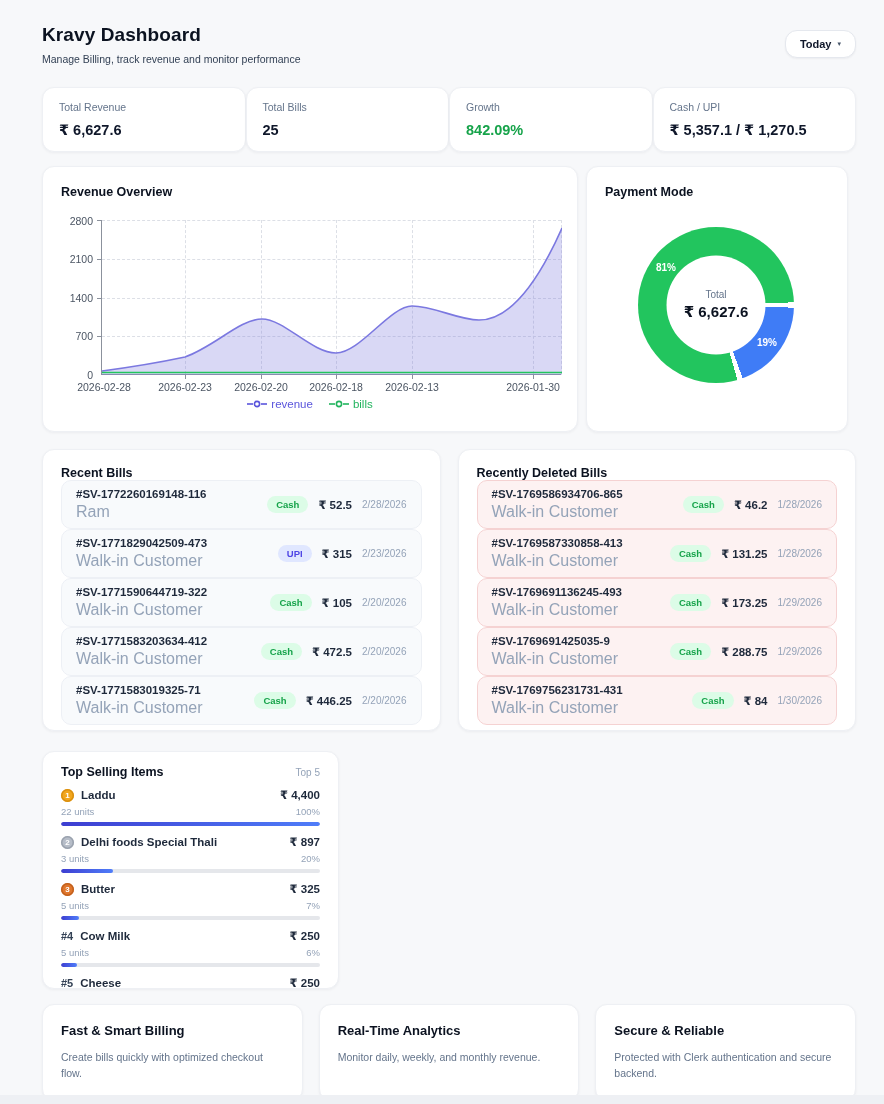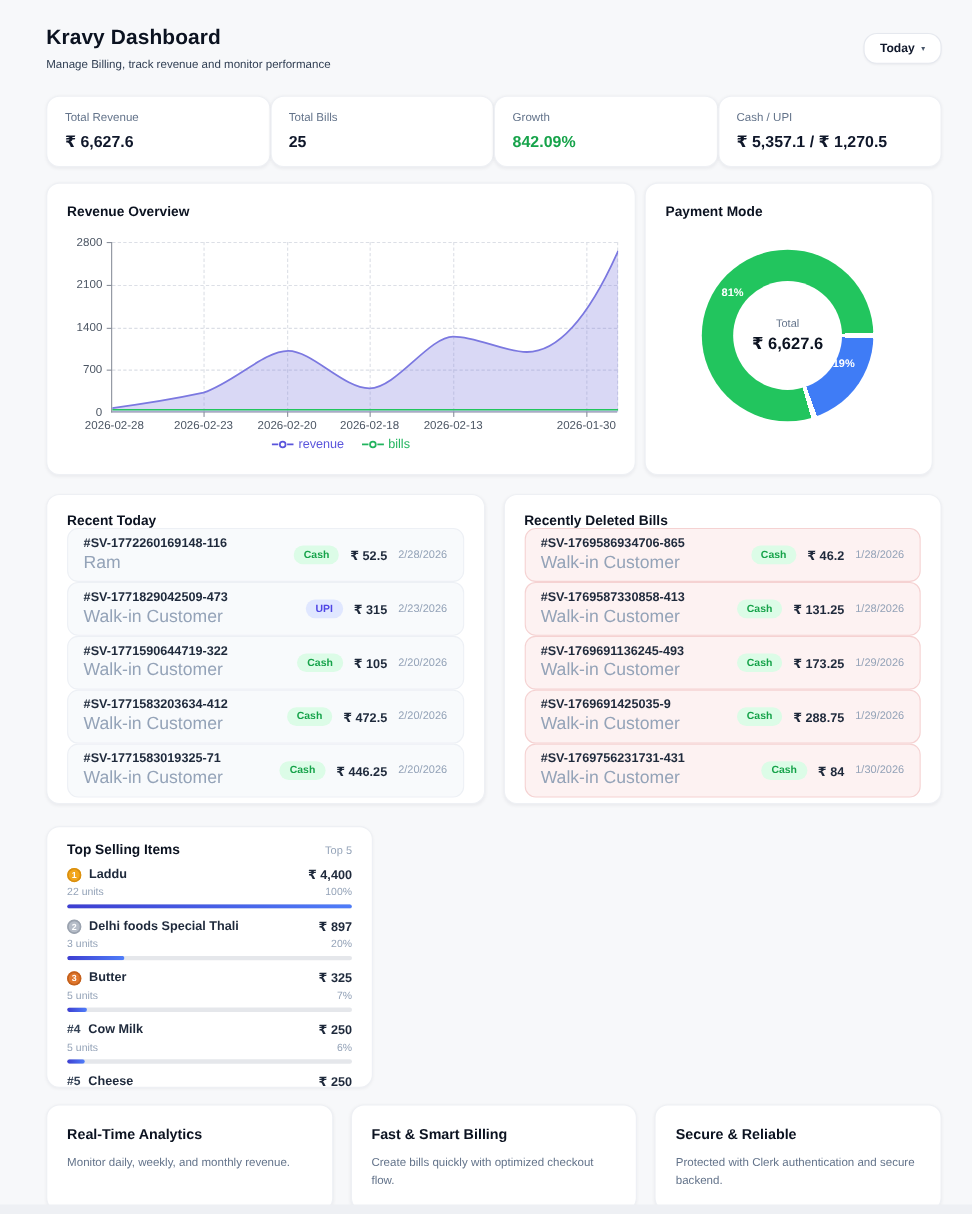--- a/index.html
+++ b/index.html
@@ -66,21 +66,21 @@
 
   .payment-card { position: relative; height: 266px; padding: 18px; }
   .donut { position: absolute; left: 51px; top: 60px; width: 156px; height: 156px; border-radius: 50%;
     background: conic-gradient(#22c55e 0deg 88deg, #ffffff 88deg 92deg, #3f7cf6 92deg 160deg,
                                #ffffff 160deg 164deg, #22c55e 164deg 360deg); }
   .donut::after { content: ""; position: absolute; left: 50%; top: 50%; transform: translate(-50%,-50%);
     width: 99px; height: 99px; background: #fff; border-radius: 50%; }
   .donut-label { position: absolute; transform: translate(-50%,-50%); z-index: 2;
     color: #fff; font-size: 10px; font-weight: 700; }
   .donut-label-cash { left: 28px; top: 40px; }
-  .donut-label-upi { left: 129px; top: 104px; }
+  .donut-label-upi { left: 129px; top: 115px; }
   .donut-center { position: absolute; left: 50%; top: 50%; transform: translate(-50%,-50%);
     text-align: center; z-index: 3; }
   .donut-center-label { font-size: 10px; color: #64748b; }
   .donut-center-value { font-size: 15px; font-weight: 700; margin-top: 3px; color: #0b1220; }
 
   
   .bills-row-grid { margin-top: 17px; display: grid; grid-template-columns: 1fr 1fr; gap: 17px; }
   .bills-card { height: 282px; padding: 16px 18px; overflow: hidden; }
   .bill-list { display: flex; flex-direction: column; gap: 0; }
   .bill-row { display: flex; align-items: center; justify-content: space-between;
@@ -233,21 +233,21 @@
           <div class="donut-center-label">Total</div>
           <div class="donut-center-value">₹ 6,627.6</div>
         </div>
       </div>
     </div>
   </div>
 
   <div class="bills-row-grid">
 
     <div class="card bills-card">
-      <div class="card-title">Recent Today</div>
+      <div class="card-title">Recent Bills</div>
       <div class="bill-list">
 
         <div class="bill-row bill-row-normal">
           <div>
             <div class="bill-id">#SV-1772260169148-116</div>
             <div class="bill-customer">Ram</div>
           </div>
           <div class="bill-right">
             <span class="badge badge-cash">Cash</span>
             <span class="bill-amount">₹ 52.5</span>
@@ -455,26 +455,26 @@
           <span class="ts-name">Cheese</span>
         </span>
         <span class="ts-price">₹ 250</span>
       </div>
 
     </div>
   </div>
 
   <div class="features">
     <div class="card feature-card">
+      <div class="feature-title">Fast &amp; Smart Billing</div>
+      <div class="feature-desc">Create bills quickly with optimized checkout flow.</div>
+    </div>
+    <div class="card feature-card">
       <div class="feature-title">Real-Time Analytics</div>
       <div class="feature-desc">Monitor daily, weekly, and monthly revenue.</div>
-    </div>
-    <div class="card feature-card">
-      <div class="feature-title">Fast &amp; Smart Billing</div>
-      <div class="feature-desc">Create bills quickly with optimized checkout flow.</div>
     </div>
     <div class="card feature-card">
       <div class="feature-title">Secure &amp; Reliable</div>
       <div class="feature-desc">Protected with Clerk authentication and secure backend.</div>
     </div>
   </div>
 
 </div>
 
 <div class="footer-strip"></div>

